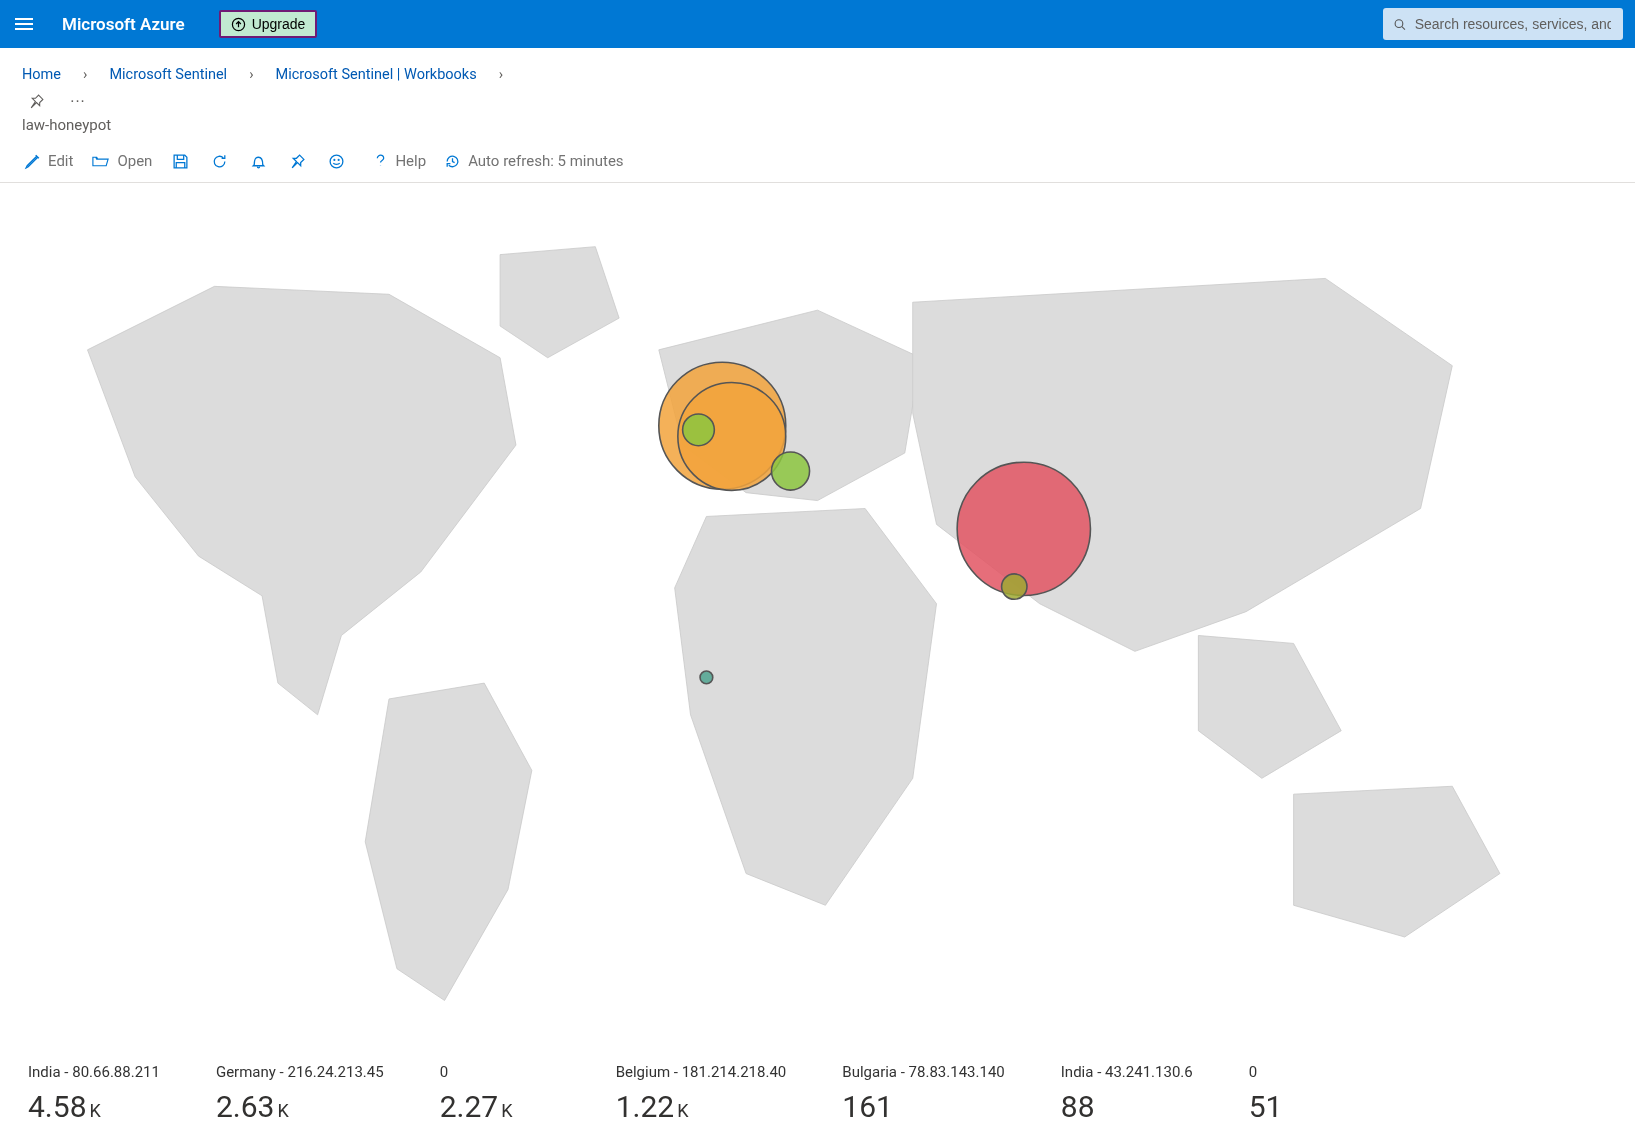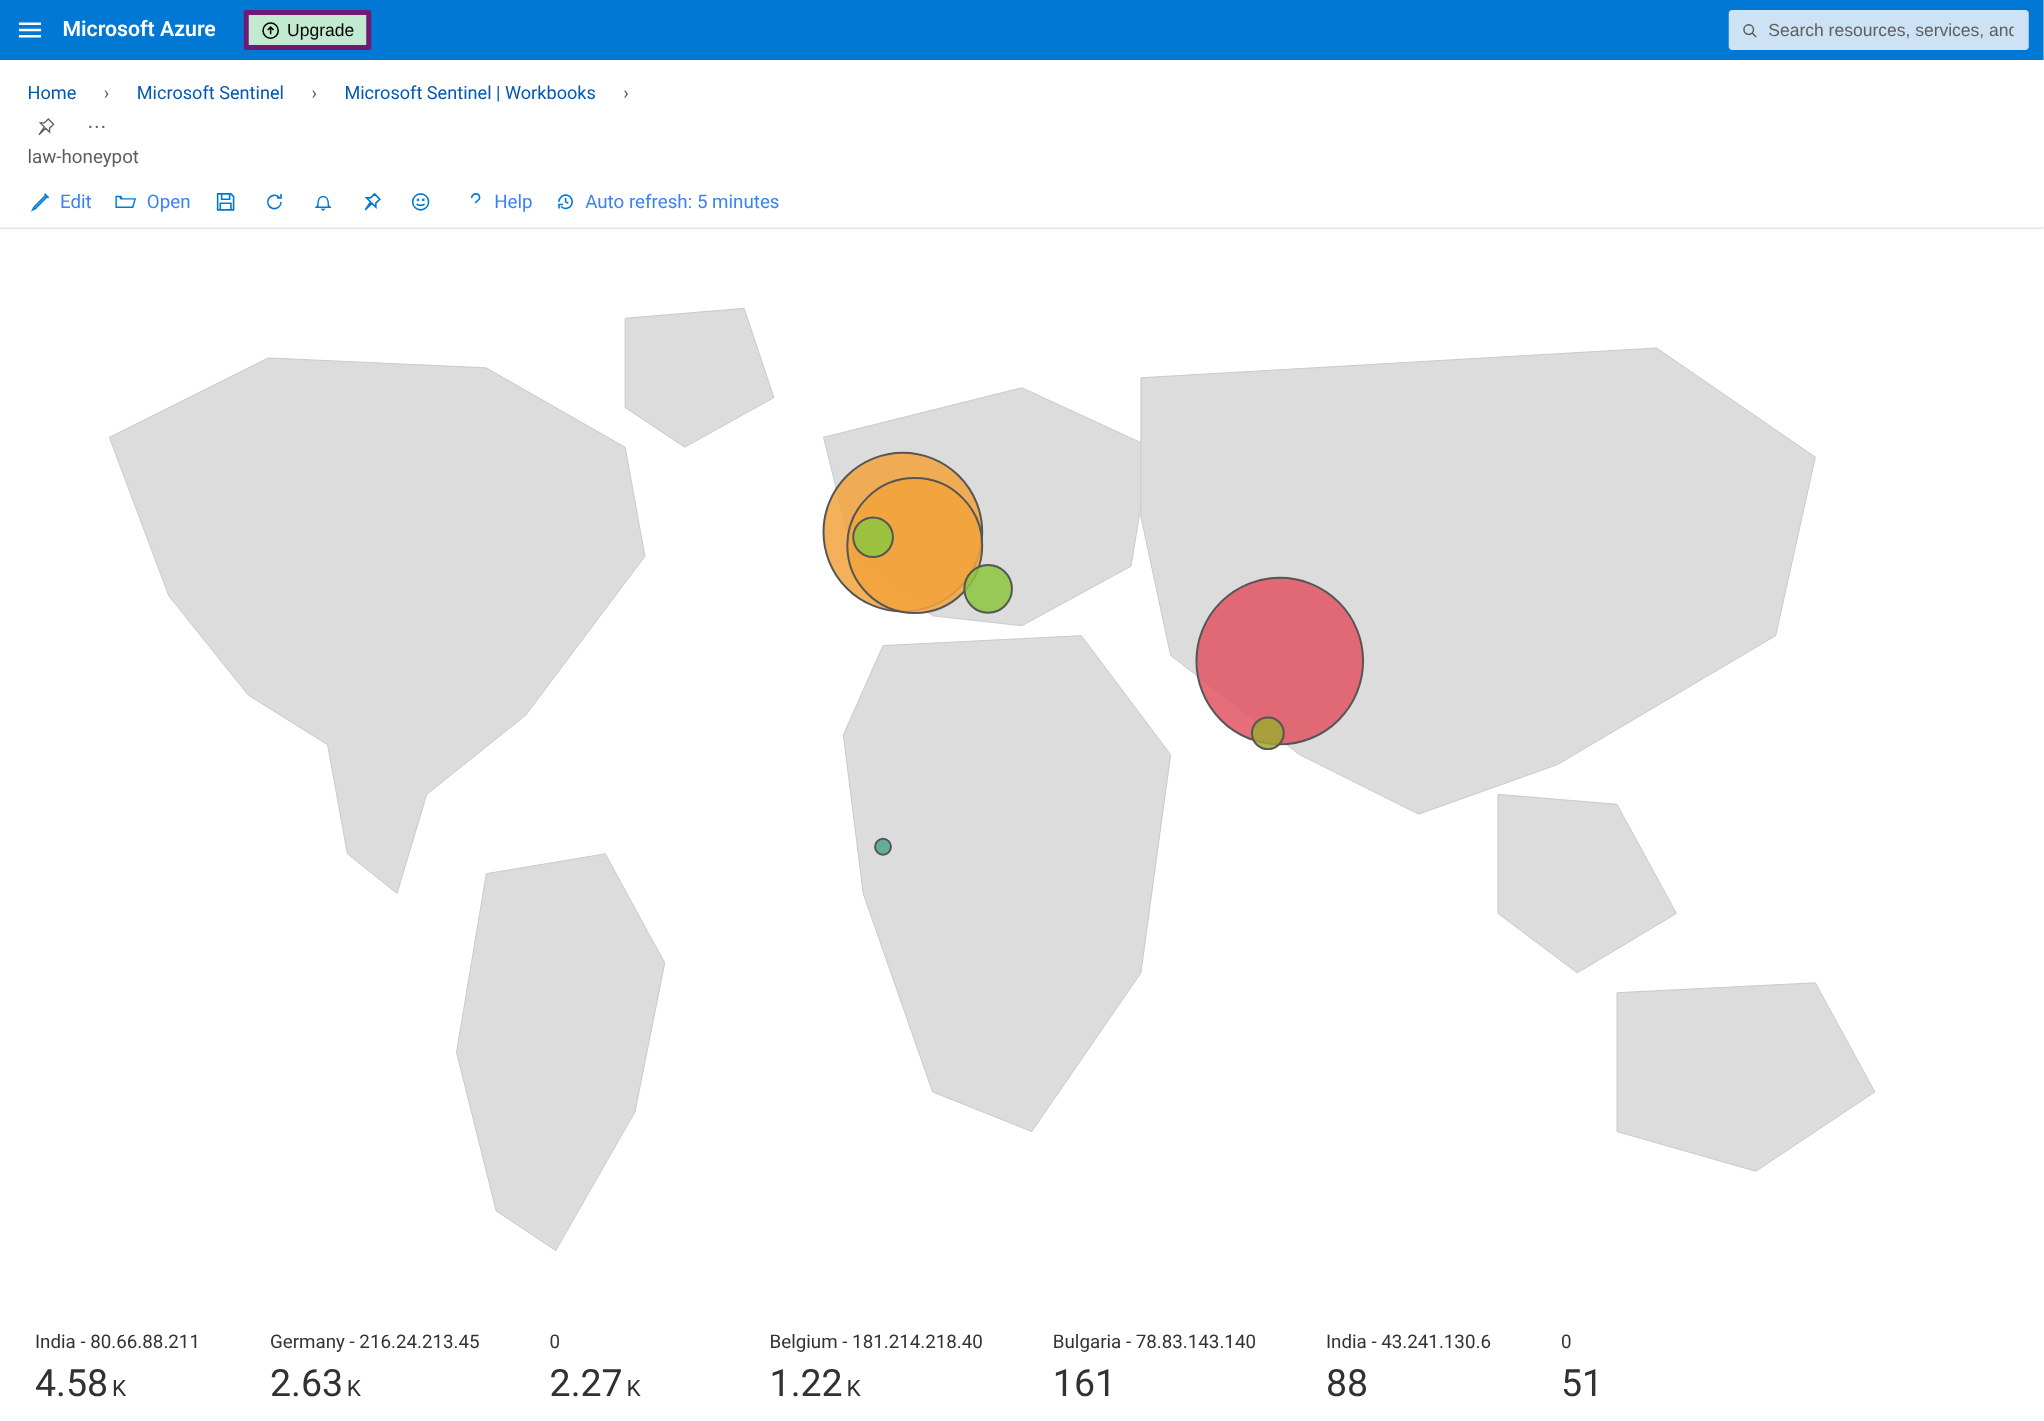--- a/index.html
+++ b/index.html
@@ -12,29 +12,29 @@
   }
 
   
   .topbar {
     height:48px;
     background:#0078d4;
     display:flex;
     align-items:center;
     color:#fff;
     padding:0 12px;
-    gap:0;
+    gap:12px;
   }
   .hamburger { width:24px; height:24px; display:flex; align-items:center; justify-content:center; cursor:pointer; }
   .hamburger svg { fill:#fff; }
   .brand { font-size:17px; font-weight:600; margin-left:14px; }
   .upgrade-btn {
     background:#c1ead1;
     color:#000;
-    border:4px solid #701a75;
+    border:2px solid #701a75;
     border-radius:2px;
     padding:4px 10px;
     font-size:14px;
     display:flex;
     align-items:center;
     gap:6px;
     cursor:pointer;
     margin-left:22px;
   }
   .searchbox {
@@ -74,21 +74,21 @@
   .subtitle { font-size:15px; color:#605e5c; margin-top:1px; }
 
   
   .toolbar {
     display:flex; align-items:center; gap:14px;
     padding:14px 22px 8px 22px;
     border-bottom:1px solid #e1dfdd;
   }
   .tool {
     display:flex; align-items:center; gap:7px;
-    color:#3b82f6; cursor:pointer; padding:4px 2px; font-size:15px;
+    color:#737373; cursor:pointer; padding:4px 2px; font-size:15px;
   }
   .tool svg { stroke:#0078d4; fill:none; }
   .tool-icononly { padding:4px; }
 
   
   .map-area { padding:24px 24px 10px 24px; }
   .map-wrap { width:100%; position:relative; }
   .stats-row { display:flex; gap:56px; padding:18px 28px 32px 28px; flex-wrap:nowrap; overflow:hidden;}
   .stat { min-width:120px; }
   .stat-label { font-size:15px; color:#333; white-space:nowrap; }

